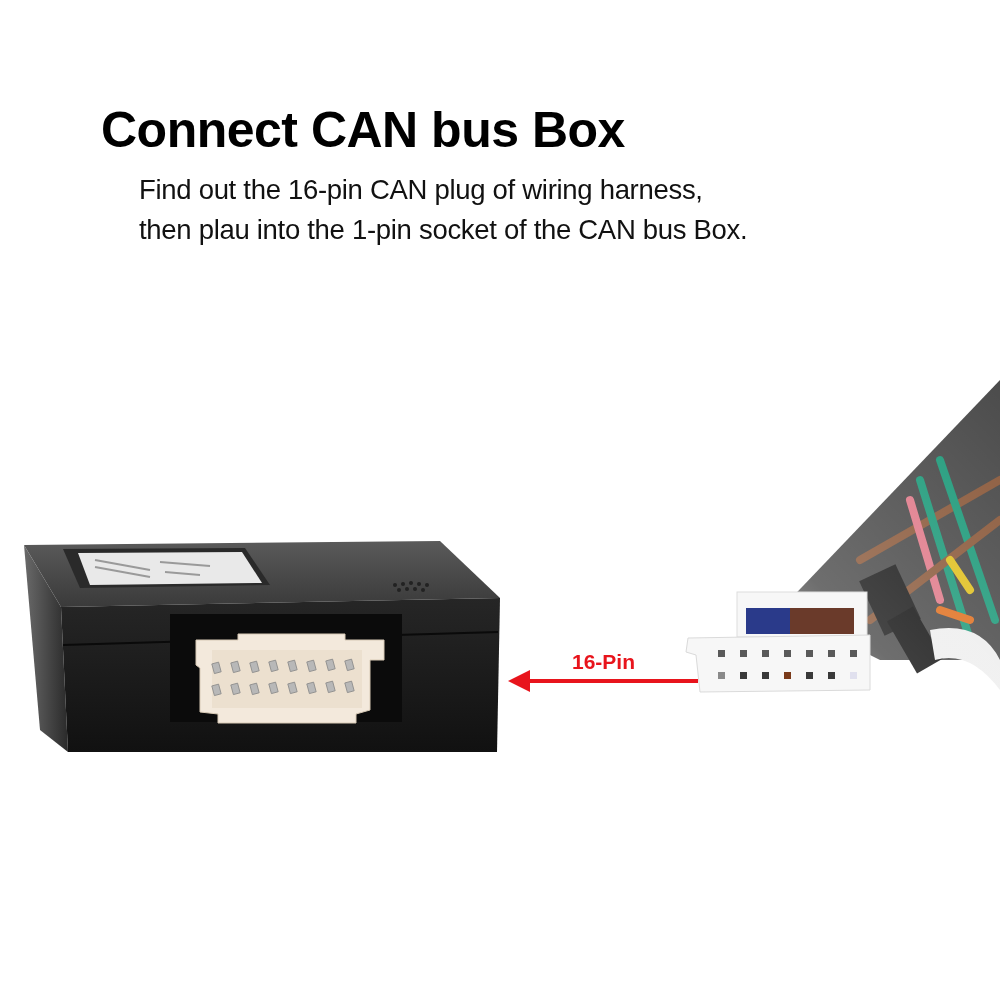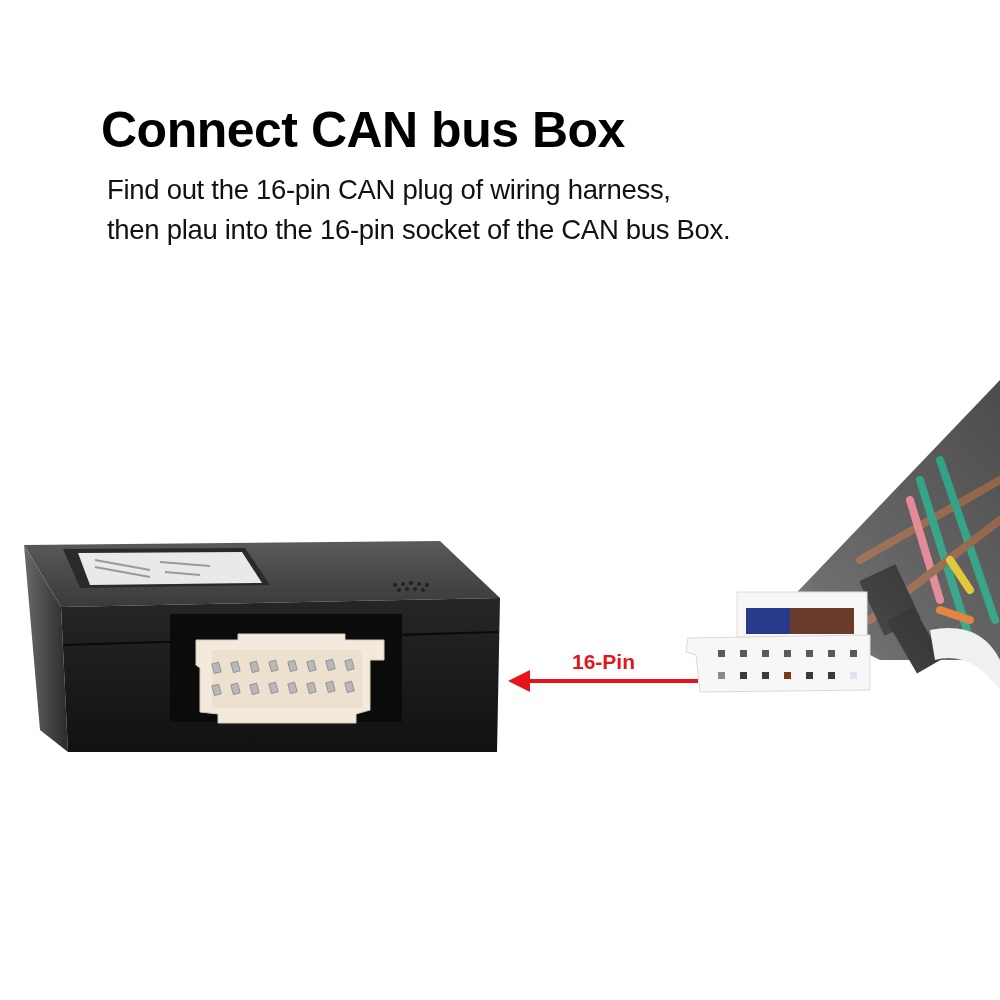--- a/index.html
+++ b/index.html
@@ -11,21 +11,21 @@
     .title {
       position: absolute; left: 101px; top: 98px;
       font-size: 50px; font-weight: bold; color: #000;
       letter-spacing: -0.5px; line-height: 64px; margin: 0; text-align: right;
     }
     .desc {
       position: absolute; left: 107px; top: 170px;
       font-size: 27.5px; color: #111; line-height: 40px;
       letter-spacing: -0.3px;
     }
-    .desc div { white-space: nowrap; }
+    .desc div { white-space: nowrap; margin-left: 32px; }
 
     
     .box { position: absolute; left: 0; top: 0; width: 520px; height: 800px; }
     .box svg { position: absolute; left: 0; top: 0; }
 
     
     .harness { position: absolute; left: 640px; top: 360px; width: 360px; height: 380px; }
     .harness svg { position: absolute; left: 0; top: 0; }
 
     
@@ -40,21 +40,21 @@
       position: absolute; left: 64px; top: 2px;
       font-size: 21px; font-weight: bold; color: #e8141c; white-space: nowrap;
     }
   </style>
 </head>
 <body>
 
 <h1 class="title">Connect CAN bus Box</h1>
 <div class="desc">
   <div>Find out the 16-pin CAN plug of wiring harness,</div>
-  <div>then plau into the 16-pin socket of the CAN bus Box.</div>
+  <div>then plau into the 1-pin socket of the CAN bus Box.</div>
 </div>
 
 <div class="box">
   <svg width="520" height="800" viewBox="0 0 520 800">
     <defs>
       <linearGradient id="topG" x1="0" y1="0" x2="0" y2="1">
         <stop offset="0" stop-color="#5a5a5a"></stop>
         <stop offset="1" stop-color="#3a3a3a"></stop>
       </linearGradient>
       <linearGradient id="sideG" x1="0" y1="0" x2="1" y2="0">

